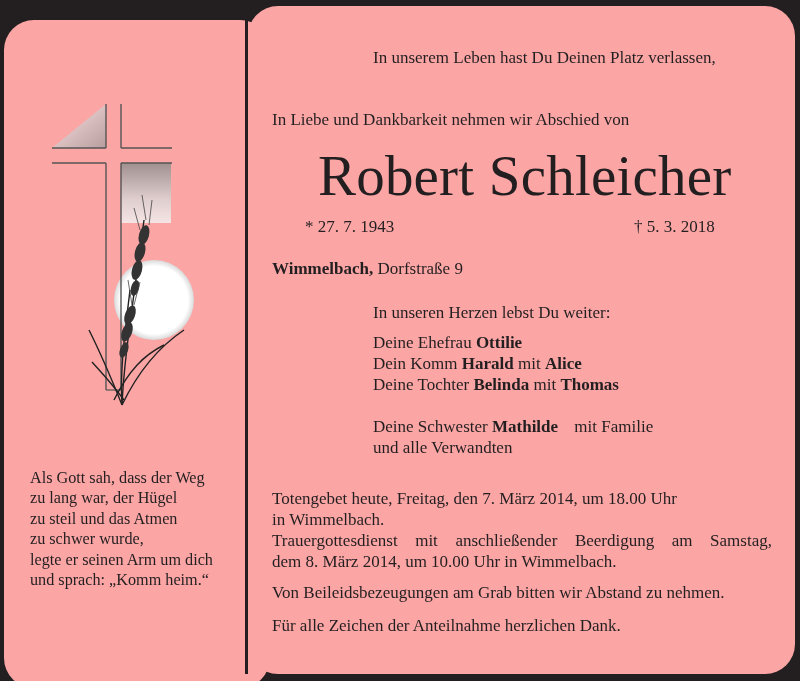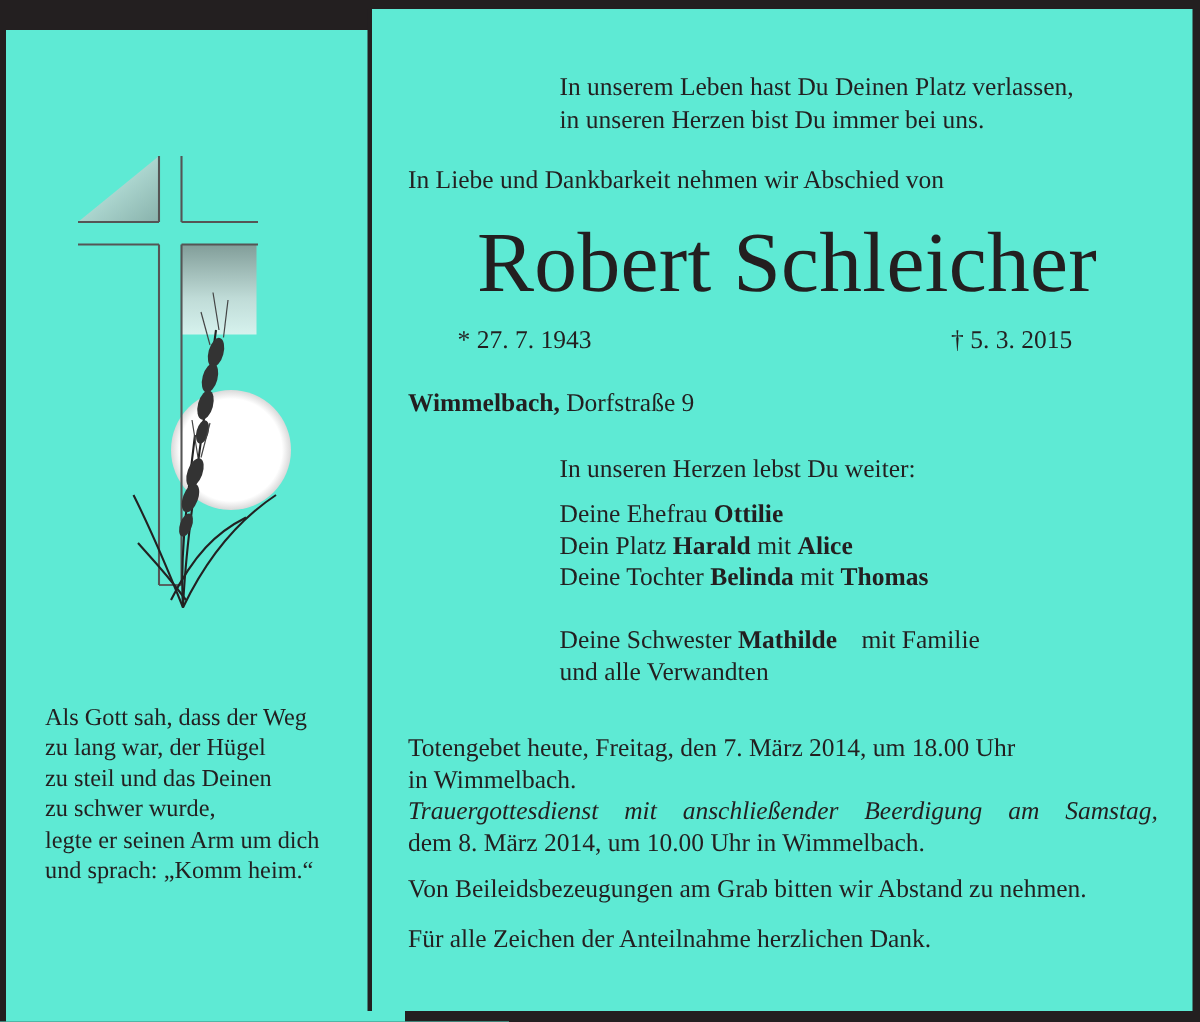--- a/index.html
+++ b/index.html
@@ -1,36 +1,36 @@
 <!DOCTYPE html>
 <html><head>
 <meta charset="utf-8">
 <style>
   html, body { margin:0; padding:0; }
   body {
     width:800px; height:681px; background:#231f20; position:relative; overflow:hidden;
     font-family:"Liberation Serif", "DejaVu Serif", serif; color:#231f20;
   }
-  .panel { position:absolute; background:#5eead4; }
+  .panel { position:absolute; background:#fca5a5;border-radius:30px; }
   .left  { left:4px; top:20px; width:266px; height:668px; }
   .right { left:248px; top:6px; width:547px; height:668px; }
   .divider { position:absolute; left:245px; top:6px; width:3px; height:668px; background:#231f20; }
 
   .t { position:absolute; white-space:nowrap; font-size:17px; line-height:21px; }
   .b { font-weight:bold; }
 
   .motto { left:125px; }
   .name {
     position:absolute; left:70px; top:140px; font-size:57px; line-height:60px; white-space:nowrap;
     letter-spacing:0.2px;
   }
   .poem { left:26px; font-size:16.2px; line-height:20.4px; }
   .family { left:125px; }
   .info { left:24px; }
-  .just { width:500px; display:flex; justify-content:space-between;font-style:italic; }
+  .just { width:500px; display:flex; justify-content:space-between; }
   svg.art { position:absolute; left:40px; top:80px; }
 </style>
 </head>
 <body>
 
 <div class="panel left">
   <svg class="art" width="170" height="310" viewBox="0 0 170 310">
     <defs>
       <linearGradient id="g1" x1="0" y1="0" x2="1" y2="1">
         <stop offset="0" stop-color="#fff"></stop>
@@ -84,47 +84,46 @@
       <line x1="102" y1="120" x2="98" y2="95"></line>
       <line x1="105" y1="125" x2="108" y2="100"></line>
       <line x1="96" y1="130" x2="90" y2="108"></line>
       <line x1="88" y1="205" x2="84" y2="180"></line>
       <line x1="90" y1="205" x2="96" y2="182"></line>
     </g>
   </svg>
 
   <div class="t poem" style="top:448px">Als Gott sah, dass der Weg</div>
   <div class="t poem" style="top:468px">zu lang war, der Hügel</div>
-  <div class="t poem" style="top:489px">zu steil und das Deinen</div>
+  <div class="t poem" style="top:489px">zu steil und das Atmen</div>
   <div class="t poem" style="top:509px">zu schwer wurde,</div>
   <div class="t poem" style="top:530px">legte er seinen Arm um dich</div>
   <div class="t poem" style="top:550px">und sprach: „Komm heim.“</div>
 </div>
 
 <div class="divider"></div>
 
 <div class="panel right">
   <div class="t motto" style="top:41px">In unserem Leben hast Du Deinen Platz verlassen,</div>
-  <div class="t motto" style="top:63px">in unseren Herzen bist Du immer bei uns.</div>
 
   <div class="t" style="left:24px;top:103px">In Liebe und Dankbarkeit nehmen wir Abschied von</div>
 
   <div class="name">Robert Schleicher</div>
 
   <div class="t" style="left:57px;top:210px">* 27. 7. 1943</div>
-  <div class="t" style="left:386px;top:210px">† 5. 3. 2015</div>
+  <div class="t" style="left:386px;top:210px">† 5. 3. 2018</div>
 
   <div class="t" style="left:24px;top:252px">
     <span class="b">Wimmelbach,</span>
     <span>Dorfstraße 9</span>
   </div>
 
   <div class="t family" style="top:296px">In unseren Herzen lebst Du weiter:</div>
   <div class="t family" style="top: 326px;"><span style="white-space: pre;">Deine Ehefrau </span><span class="b" style="white-space: pre; text-align: right;">Ottilie</span></div>
-    <div class="t family" style="top: 347px;"><span style="white-space: pre;">Dein Platz </span><span class="b" style="white-space: pre;">Harald</span><span style="white-space: pre;"> mit </span><span class="b" style="white-space: pre;">Alice</span></div>
+    <div class="t family" style="top: 347px;"><span style="white-space: pre;">Dein Komm </span><span class="b" style="white-space: pre;">Harald</span><span style="white-space: pre;"> mit </span><span class="b" style="white-space: pre;">Alice</span></div>
     <div class="t family" style="top: 368px;"><span style="white-space: pre;">Deine Tochter </span><span class="b" style="white-space: pre;">Belinda</span><span style="white-space: pre;"> mit </span><span class="b" style="white-space: pre;">Thomas</span></div>
     <div class="t family" style="top: 410px;"><span style="white-space: pre;">Deine Schwester </span><span class="b" style="white-space: pre;">Mathilde</span><span style="white-space: pre; margin-left: 12px;"> mit Familie</span></div>
     <div class="t family" style="top: 431px; text-align: right;"><span style="white-space: pre;">und alle Verwandten</span></div>
     <div id="family-lines"></div>
 
   <div class="t info" style="top:482px">Totengebet heute, Freitag, den 7. März 2014, um 18.00 Uhr</div>
   <div class="t info" style="top:503px">in Wimmelbach.</div>
   <div class="t info just" style="top:524px" id="funeral-line1">
       <span>Trauergottesdienst</span>
       <span>mit</span>

